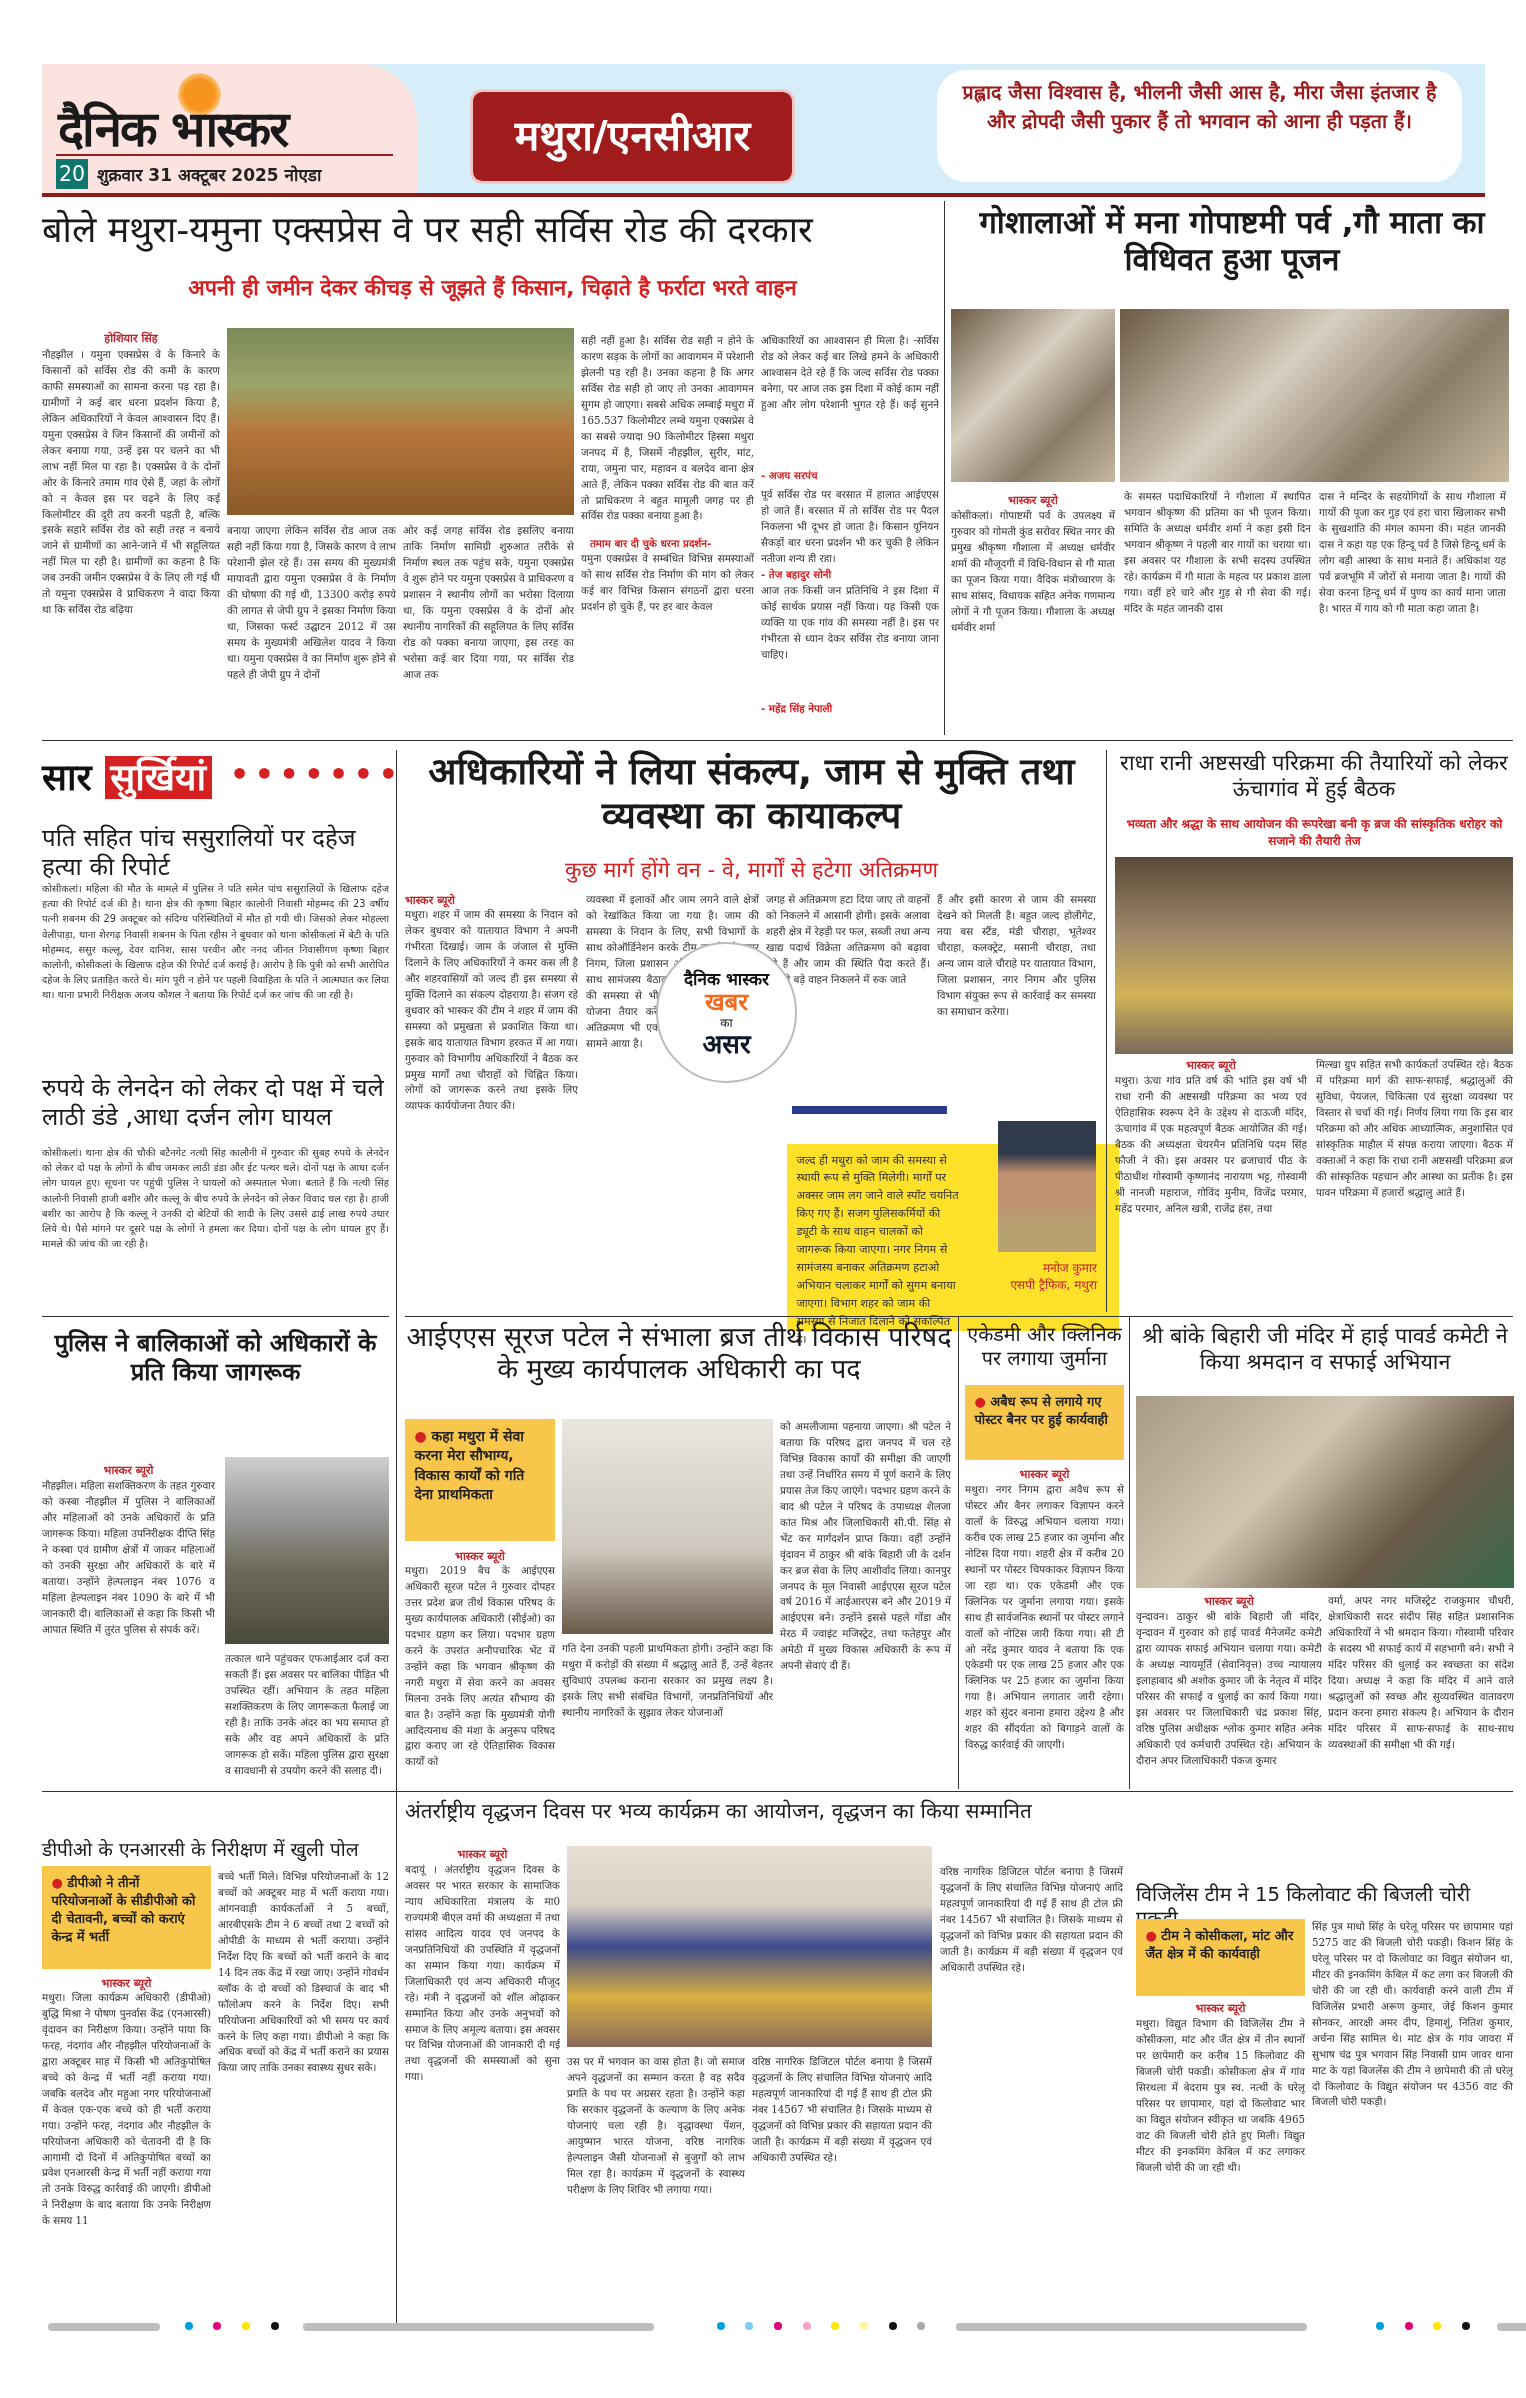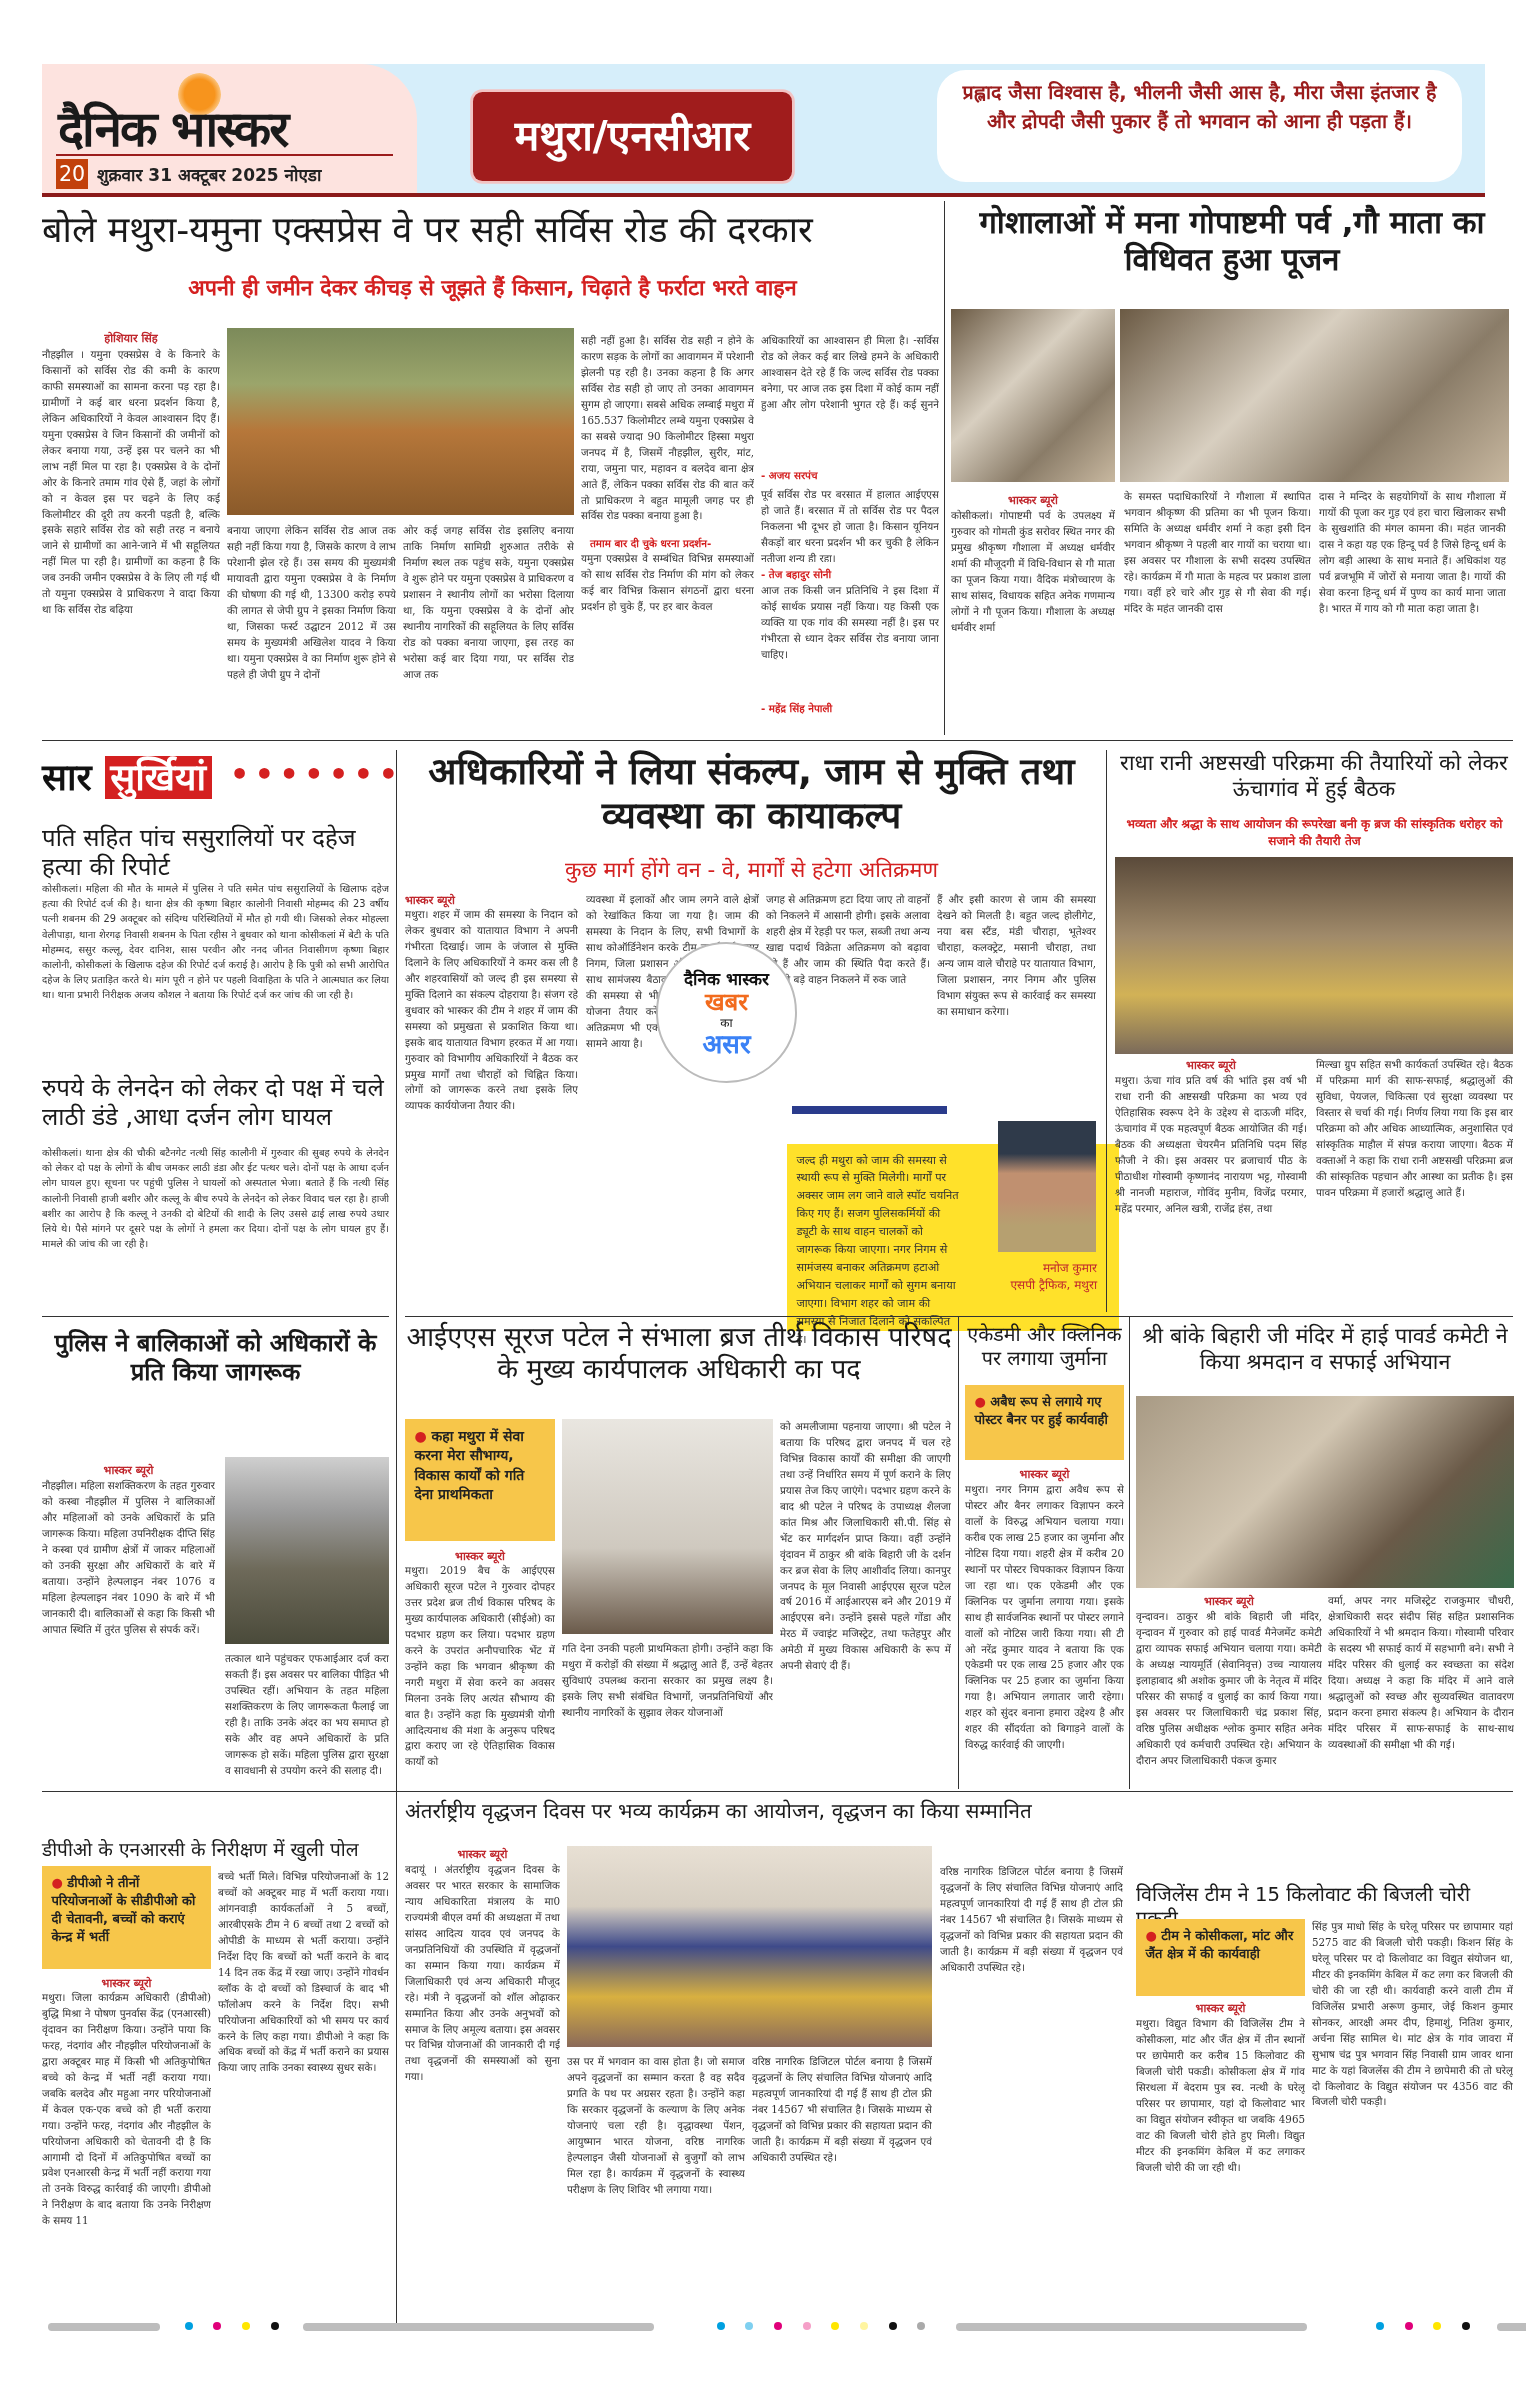--- a/index.html
+++ b/index.html
@@ -3,21 +3,21 @@
 <meta charset="utf-8">
 <style>
   * { box-sizing: border-box; margin: 0; padding: 0; }
   body { width: 1526px; height: 2399px; background: #fff; font-family: "DejaVu Sans", sans-serif; color: #222; position: relative; overflow: hidden; }
   .abs { position: absolute; }
   .masthead { left: 42px; top: 64px; width: 1443px; height: 131px; background: #d6eefa; border-radius: 0 0 0 0; }
   .mast-left { left: 42px; top: 64px; width: 375px; height: 131px; background: #fde3df; border-radius: 0 56px 0 0; }
   .logo { left: 58px; top: 94px; font-size: 49px; font-weight: bold; color: #1a1a1a; letter-spacing: -1.9px; font-family: "DejaVu Sans", sans-serif; }
   .sun { left: 178px; top: 73px; width: 43px; height: 43px; border-radius: 50%; background: radial-gradient(circle, #f7941d 50%, #fbc37a 70%, transparent 72%); }
   .mast-line { left: 56px; top: 154px; width: 337px; height: 1.9px; background: #9b1c1c; }
-  .page-num { left: 56px; top: 159px; width: 32px; height: 30px; background: #c2410c; color: #fff; font-size: 20.6px; text-align: center; line-height: 30px; }
+  .page-num { left: 56px; top: 159px; width: 32px; height: 30px; background: #0f766e; color: #fff; font-size: 20.6px; text-align: center; line-height: 30px; }
   .date { left: 97px; top: 163px; font-size: 17px; font-weight: bold; color: #222; }
   .section-tag { left: 473px; top: 92px; width: 319px; height: 89px; background: #a01c1c; border-radius: 9.4px; color: #fff; font-size: 41px; font-weight: bold; text-align: center; line-height: 89px; box-shadow: 0 0 0 2.8px #f2c3c3; }
   .quote-bubble { left: 937px; top: 70px; width: 525px; height: 112px; background: #fff; border-radius: 29px; color: #9b1c1c; font-size: 19.7px; font-weight: bold; text-align: center; padding: 9.4px 17px; line-height: 1.45; }
   .mast-bottom { left: 42px; top: 193px; width: 1443px; height: 3.7px; background: #8b1a1a; }
 
   .headline { font-weight: normal; color: #1a1a1a; line-height: 1.2; }
   .subhead-red { color: #d42020; font-weight: bold; }
   .col-text { font-size: 10.3px; line-height: 1.55; color: #333; text-align: justify; overflow: hidden; font-family: "DejaVu Serif", serif; }
   .byline { color: #c0272d; font-weight: bold; font-size: 11.2px; text-align: center; }
   .photo { background: linear-gradient(135deg, #8b7a5a, #c9a26b 40%, #6d5a3e); overflow: hidden; }
@@ -104,21 +104,21 @@
 <div class="abs subhead-red" style="left:405px;top:854px;width:693px;font-size:21.5px;text-align:center;font-weight:normal;">कुछ मार्ग होंगे वन - वे, मार्गों से हटेगा अतिक्रमण</div>
 <div class="abs byline" style="left:405px;top:892px;width:173px;text-align:left;">भास्कर ब्यूरो</div>
 <div class="abs col-text" style="left:405px;top:907px;width:173px;height:394px;">मथुरा। शहर में जाम की समस्या के निदान को लेकर बुधवार को यातायात विभाग ने अपनी गंभीरता दिखाई। जाम के जंजाल से मुक्ति दिलाने के लिए अधिकारियों ने कमर कस ली है और शहरवासियों को जल्द ही इस समस्या से मुक्ति दिलाने का संकल्प दोहराया है। संजग रहे बुधवार को भास्कर की टीम ने शहर में जाम की समस्या को प्रमुखता से प्रकाशित किया था। इसके बाद यातायात विभाग हरकत में आ गया। गुरुवार को विभागीय अधिकारियों ने बैठक कर प्रमुख मार्गों तथा चौराहों को चिह्नित किया। लोगों को जागरूक करने तथा इसके लिए व्यापक कार्ययोजना तैयार की।</div>
 <div class="abs col-text" style="left:586px;top:892px;width:173px;height:408px;">व्यवस्था में इलाकों और जाम लगने वाले क्षेत्रों को रेखांकित किया जा गया है। जाम की समस्या के निदान के लिए, सभी विभागों के साथ कोऑर्डिनेशन करके टीम बनाई गई। नगर निगम, जिला प्रशासन और पुलिस विभाग के साथ सामंजस्य बैठाकर जाम तथा अतिक्रमण की समस्या से भी निजात दिलाने की कार्य योजना तैयार करेंगे। जाम लगने के पीछे अतिक्रमण भी एक बड़ी समस्या के रूप में सामने आया है।</div>
 <div class="abs col-text" style="left:766px;top:892px;width:164px;height:201px;">जगह से अतिक्रमण हटा दिया जाए तो वाहनों को निकलने में आसानी होगी। इसके अलावा शहरी क्षेत्र में रेहड़ी पर फल, सब्जी तथा अन्य खाद्य पदार्थ विक्रेता अतिक्रमण को बढ़ावा देते हैं और जाम की स्थिति पैदा करते हैं। जिससे बड़े वाहन निकलने में रुक जाते</div>
 <div class="abs col-text" style="left:937px;top:892px;width:159px;height:394px;">हैं और इसी कारण से जाम की समस्या देखने को मिलती है। बहुत जल्द होलीगेट, नया बस स्टैंड, मंडी चौराहा, भूतेश्वर चौराहा, कलक्ट्रेट, मसानी चौराहा, तथा अन्य जाम वाले चौराहे पर यातायात विभाग, जिला प्रशासन, नगर निगम और पुलिस विभाग संयुक्त रूप से कार्रवाई कर समस्या का समाधान करेगा।</div>
 <div class="abs" style="left:656px;top:942px;width:141px;height:141px;border-radius:50%;background:#fff;border:2.8px solid #bbb;text-align:center;padding-top:23.4px;">
   <div style="font-size:17px;font-weight:bold;color:#111;">दैनिक भास्कर</div>
   <div style="font-size:24px;font-weight:bold;color:#f26b1d;line-height:1;">खबर</div>
   <div style="font-size:12px;color:#111;">का</div>
-  <div style="font-size:26px;font-weight:bold;color:#3b82f6;line-height:1;">असर</div>
+  <div style="font-size:26px;font-weight:bold;color:#0f172a;line-height:1;">असर</div>
 </div>
 <div class="abs" style="left:792px;top:1106px;width:155px;height:7.5px;background:#2a3b8c;"></div>
 <div class="abs yellow-box" style="left:787px;top:1144px;width:332px;height:187px;">
   <div style="width:164px;">जल्द ही मथुरा को जाम की समस्या से स्थायी रूप से मुक्ति मिलेगी। मार्गों पर अक्सर जाम लग जाने वाले स्पॉट चयनित किए गए हैं। सजग पुलिसकर्मियों की ड्यूटी के साथ वाहन चालकों को जागरूक किया जाएगा। नगर निगम से सामंजस्य बनाकर अतिक्रमण हटाओ अभियान चलाकर मार्गों को सुगम बनाया जाएगा। विभाग शहर को जाम की समस्या से निजात दिलाने को संकल्पित है।</div>
 </div>
 <div class="abs photo photo-officer" style="left:998px;top:1121px;width:98px;height:131px;"></div>
 <div class="abs" style="left:956px;top:1260px;width:141px;text-align:right;color:#c0272d;font-size:12px;line-height:1.4;">
   <div>मनोज कुमार</div>
   <div>एसपी ट्रैफिक, मथुरा</div>
 </div>

